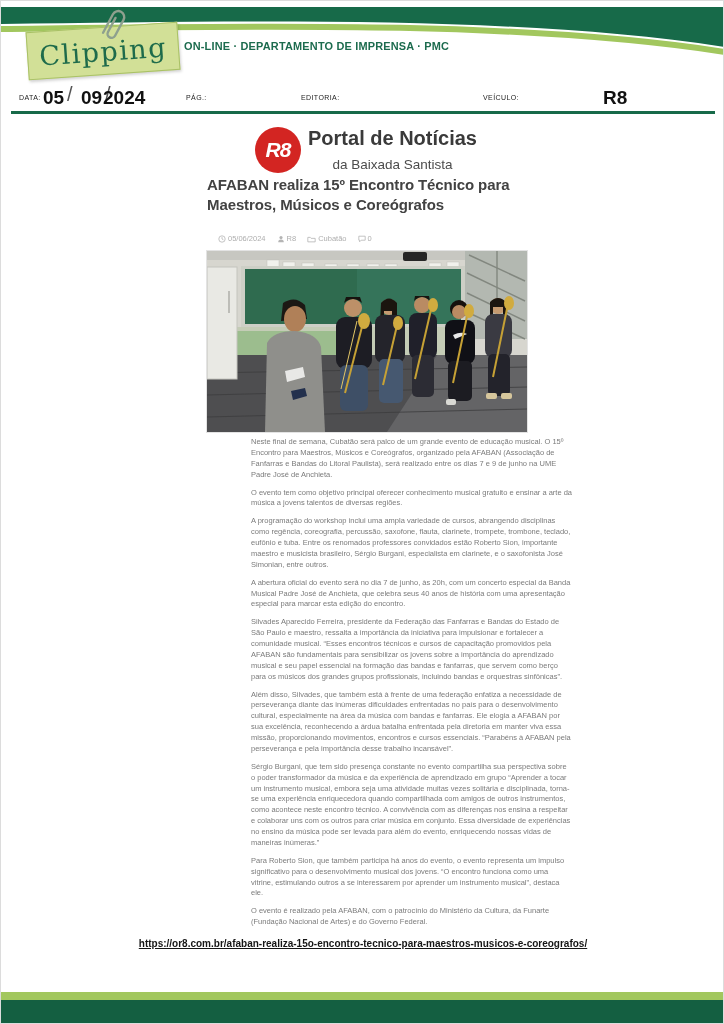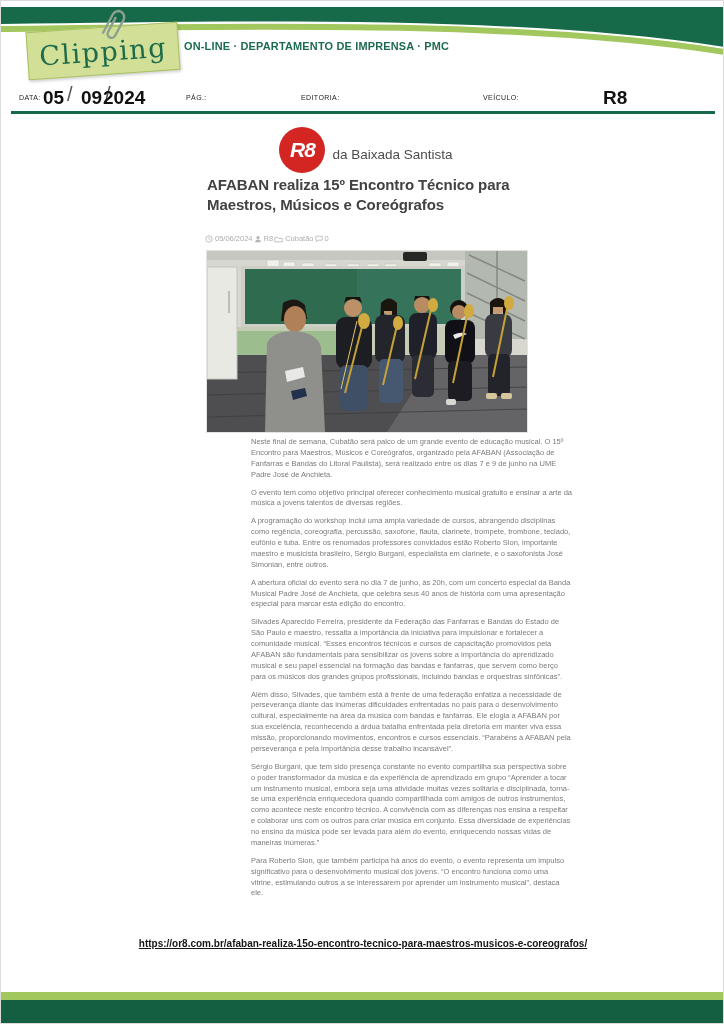--- a/index.html
+++ b/index.html
@@ -27,21 +27,21 @@
   .logo{position:absolute;top:126px;left:205px;width:320px;display:flex;justify-content:center;
         align-items:center;gap:7px;}
   .logo-badge{width:46px;height:46px;border-radius:50%;background:#d32522;color:#fff;
               font-weight:bold;font-style:italic;font-size:21px;display:flex;align-items:center;
               justify-content:center;flex:0 0 auto;letter-spacing:-1px;}
   .logo-title{font-size:20px;font-weight:bold;color:#3a3a3a;line-height:1.05;}
   .logo-sub{font-size:13.5px;color:#4c4c4c;margin-top:8px;text-align:center;}
 
   .article-title{position:absolute;top:174px;left:206px;width:322px;font-size:15px;font-weight:bold;
                  color:#424242;line-height:1.35;letter-spacing:-.1px;}
-  .article-meta{position:absolute;top:233px;left:204px;display:flex;gap:1px;align-items:center;
+  .article-meta{position:absolute;top:233px;left:217px;display:flex;gap:11px;align-items:center;
                 font-size:7.5px;color:#aeaeae;}
   .article-meta .mi{display:flex;align-items:center;gap:2px;}
   .article-meta svg{display:block;}
 
   .photo{position:absolute;top:249px;left:205px;width:320px;height:181px;border:1px solid #e3e3e3;}
   .photo svg{display:block;width:100%;height:100%;}
 
   .article-body{position:absolute;top:436px;left:206px;width:321px;margin-left:44px;}
   .article-body p{margin:0 0 7px 0;font-size:7.5px;line-height:1.45;color:#7b7b7b;}
 
@@ -80,20 +80,21 @@
   <span class="databar-value" style="left:102px;top:86px;">2024</span>
   <span class="databar-label" style="left:185px;top:93px;">PÁG.:</span>
   <span class="databar-label" style="left:300px;top:93px;">EDITORIA:</span>
   <span class="databar-label" style="left:482px;top:93px;">VEÍCULO:</span>
   <span class="databar-value" style="left:602px;top:86px;">R8</span>
   <div class="green-rule"></div>
 
   <div class="logo">
     <div class="logo-badge">R8</div>
     <div>
+      <div class="logo-title">Portal de Notícias</div>
       <div class="logo-sub">da Baixada Santista</div>
     </div>
   </div>
 
   <h1 class="article-title" style="margin:0;">AFABAN realiza 15º Encontro Técnico para Maestros, Músicos e Coreógrafos</h1>
 
   <div class="article-meta">
     <span class="mi">
       <svg width="8" height="8" viewBox="0 0 10 10">
         <circle cx="5" cy="5" r="4" fill="none" stroke="#b5b5b5" stroke-width="1"></circle>
@@ -240,20 +241,21 @@
 
   <div class="article-body">
     <p>Neste final de semana, Cubatão será palco de um grande evento de educação musical. O 15º Encontro para Maestros, Músicos e Coreógrafos, organizado pela AFABAN (Associação de Fanfarras e Bandas do Litoral Paulista), será realizado entre os dias 7 e 9 de junho na UME Padre José de Anchieta.</p>
     <p>O evento tem como objetivo principal oferecer conhecimento musical gratuito e ensinar a arte da música a jovens talentos de diversas regiões.</p>
     <p>A programação do workshop inclui uma ampla variedade de cursos, abrangendo disciplinas como regência, coreografia, percussão, saxofone, flauta, clarinete, trompete, trombone, teclado, eufônio e tuba. Entre os renomados professores convidados estão Roberto Sion, importante maestro e musicista brasileiro, Sérgio Burgani, especialista em clarinete, e o saxofonista José Simonian, entre outros.</p>
     <p>A abertura oficial do evento será no dia 7 de junho, às 20h, com um concerto especial da Banda Musical Padre José de Anchieta, que celebra seus 40 anos de história com uma apresentação especial para marcar esta edição do encontro.</p>
     <p>Silvades Aparecido Ferreira, presidente da Federação das Fanfarras e Bandas do Estado de São Paulo e maestro, ressalta a importância da iniciativa para impulsionar e fortalecer a comunidade musical. “Esses encontros técnicos e cursos de capacitação promovidos pela AFABAN são fundamentais para sensibilizar os jovens sobre a importância do aprendizado musical e seu papel essencial na formação das bandas e fanfarras, que servem como berço para os músicos dos grandes grupos profissionais, incluindo bandas e orquestras sinfônicas”.</p>
     <p>Além disso, Silvades, que também está à frente de uma federação enfatiza a necessidade de perseverança diante das inúmeras dificuldades enfrentadas no país para o desenvolvimento cultural, especialmente na área da música com bandas e fanfarras. Ele elogia a AFABAN por sua excelência, reconhecendo a árdua batalha enfrentada pela diretoria em manter viva essa missão, proporcionando movimentos, encontros e cursos essenciais. “Parabéns à AFABAN pela perseverança e pela importância desse trabalho incansável”.</p>
     <p>Sérgio Burgani, que tem sido presença constante no evento compartilha sua perspectiva sobre o poder transformador da música e da experiência de aprendizado em grupo “Aprender a tocar um instrumento musical, embora seja uma atividade muitas vezes solitária e disciplinada, torna-se uma experiência enriquecedora quando compartilhada com amigos de outros instrumentos, como acontece neste encontro técnico. A convivência com as diferenças nos ensina a respeitar e colaborar uns com os outros para criar música em conjunto. Essa diversidade de experiências no ensino da música pode ser levada para além do evento, enriquecendo nossas vidas de maneiras inúmeras.”</p>
     <p>Para Roberto Sion, que também participa há anos do evento, o evento representa um impulso significativo para o desenvolvimento musical dos jovens. “O encontro funciona como uma vitrine, estimulando outros a se interessarem por aprender um instrumento musical”, destaca ele.</p>
+    <p>O evento é realizado pela AFABAN, com o patrocínio do Ministério da Cultura, da Funarte (Fundação Nacional de Artes) e do Governo Federal.</p>
   </div>
 
   <a class="source-url">https://or8.com.br/afaban-realiza-15o-encontro-tecnico-para-maestros-musicos-e-coreografos/</a>
 
   <div class="bar-light"></div>
   <div class="bar-dark"></div>
 
 </div>
 
 </body></html>

